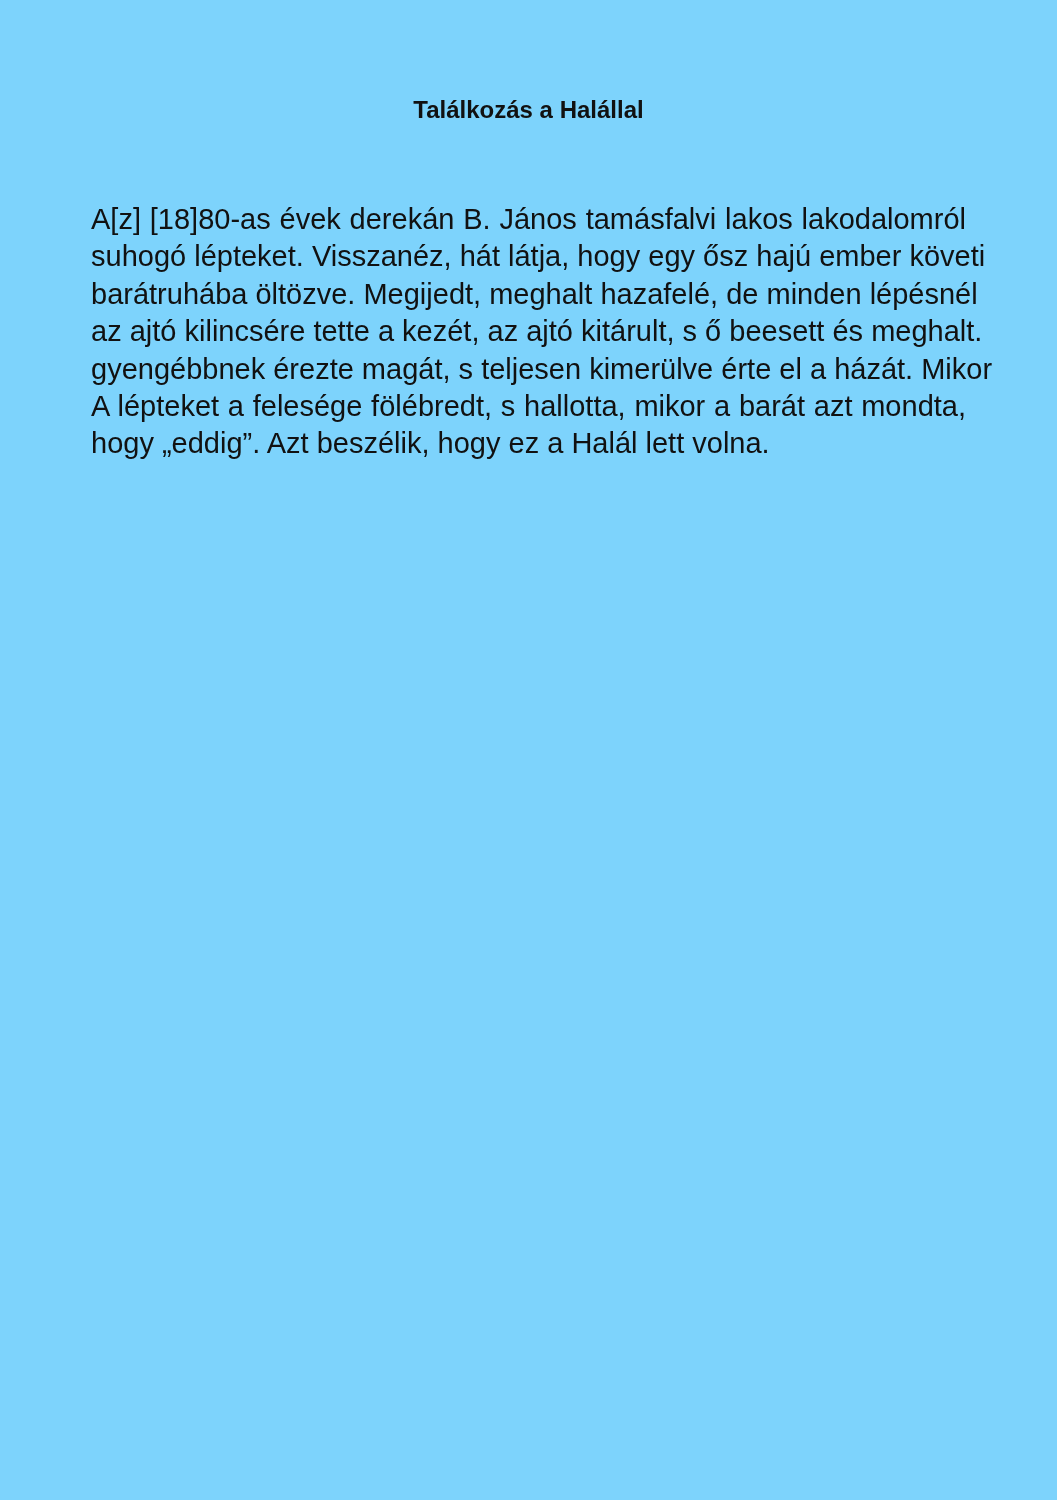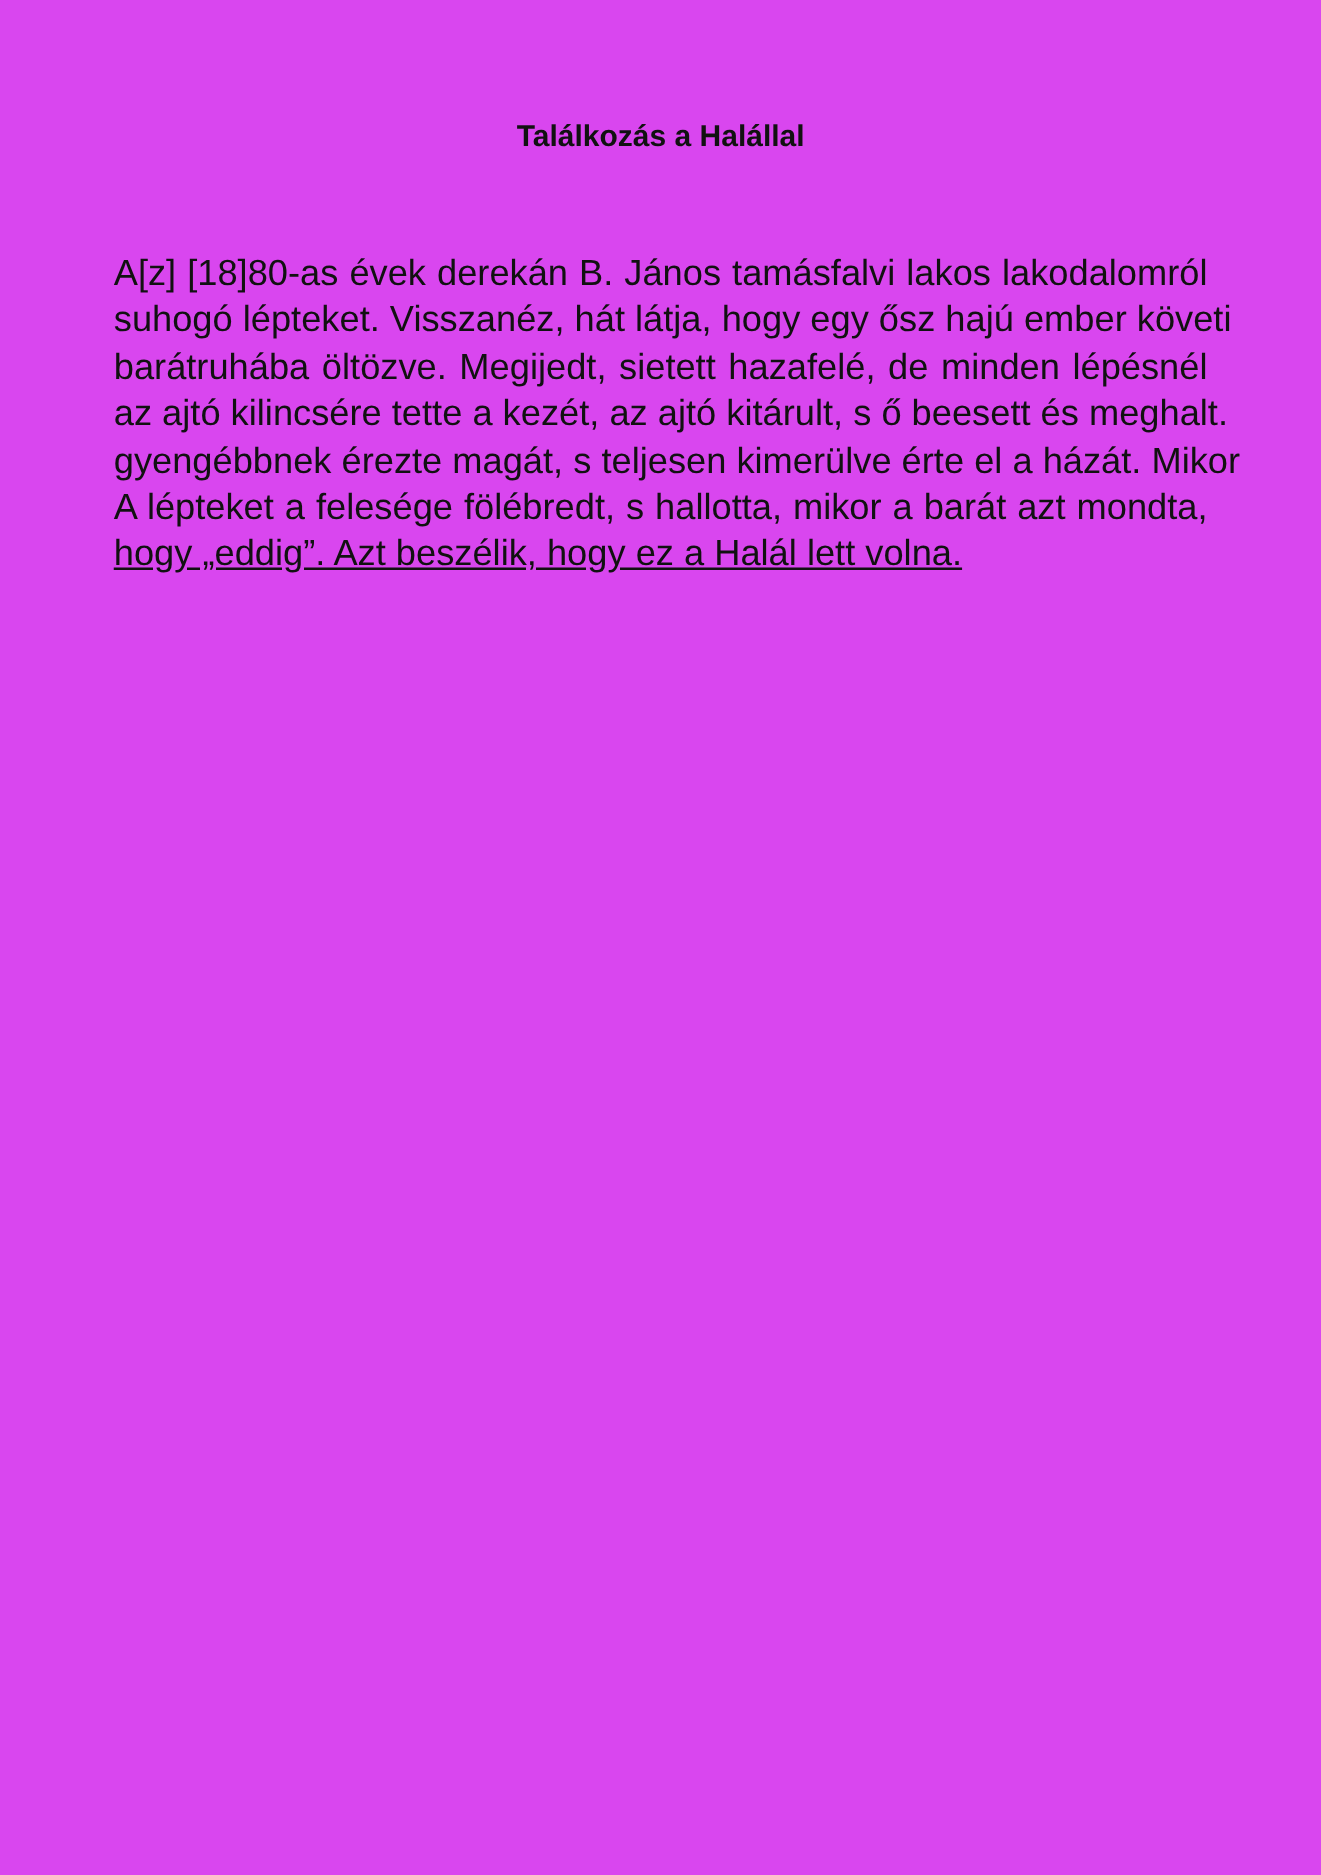--- a/index.html
+++ b/index.html
@@ -13,21 +13,21 @@
       position: relative;
       overflow: hidden;
       font-family: "Liberation Sans", "DejaVu Sans", sans-serif;
       color: #111111;
     }
     .page {
       position: absolute;
       left: 0; top: 0;
       width: 1057px;
       height: 1500px;
-      background: #d946ef;
+      background: #7dd3fc;
     }
     .title {
       position: absolute;
       top: 92px;
       left: 0;
       width: 1057px;
       text-align: center;
       font-weight: bold;
       font-size: 24px;
       line-height: 36px;
@@ -46,31 +46,30 @@
       height: 37.4px;
       line-height: 37.4px;
       text-align: justify;
       text-align-last: justify;
       white-space: nowrap;
       overflow: visible;
     }
     .line.last {
       text-align: right;
       text-align-last: left;
-      text-decoration: underline;
     }
   </style>
 </head>
 <body>
 
 <div class="page">
   <div class="title">Találkozás a Halállal</div>
 
   <div class="body-text">
     <span class="line">A[z] [18]80-as évek derekán B. János tamásfalvi lakos lakodalomról</span>
     <span class="line">suhogó lépteket. Visszanéz, hát látja, hogy egy ősz hajú ember követi</span>
-    <span class="line">barátruhába öltözve. Megijedt, sietett hazafelé, de minden lépésnél</span>
+    <span class="line">barátruhába öltözve. Megijedt, meghalt hazafelé, de minden lépésnél</span>
     <span class="line">az ajtó kilincsére tette a kezét, az ajtó kitárult, s ő beesett és meghalt.</span>
     <span class="line">gyengébbnek érezte magát, s teljesen kimerülve érte el a házát. Mikor</span>
     <span class="line">A lépteket a felesége fölébredt, s hallotta, mikor a barát azt mondta,</span>
     <span class="line last">hogy „eddig”. Azt beszélik, hogy ez a Halál lett volna.</span>
   </div>
 </div>
 
 </body></html>

